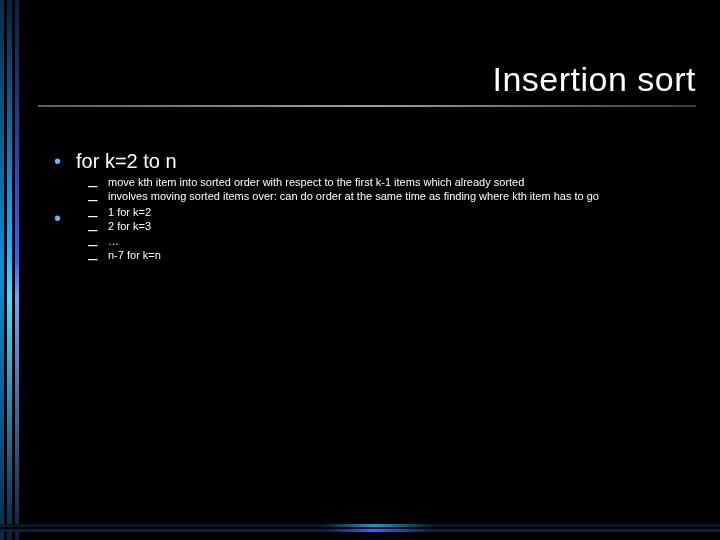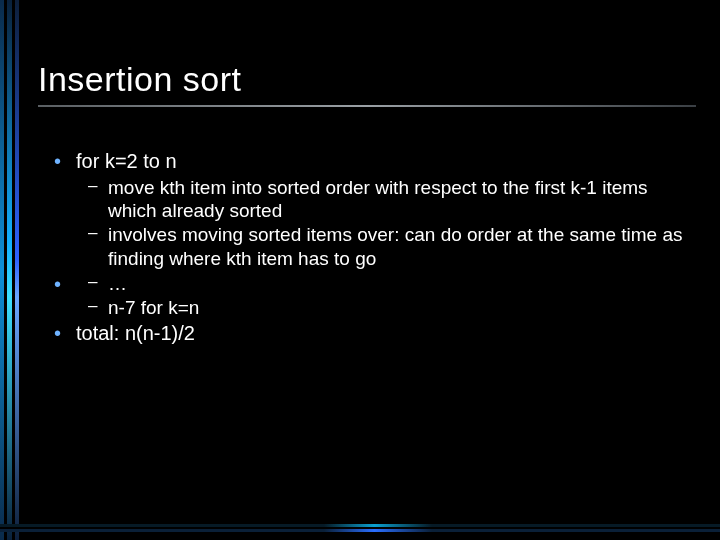--- a/index.html
+++ b/index.html
@@ -35,20 +35,21 @@
     position: absolute;
     top: 60px; left: 38px; right: 24px;
   }
 
   h1 {
     font-family: Verdana, Geneva, sans-serif;
     font-weight: 400;
     font-size: 34px;
     letter-spacing: 0.5px;
     margin-bottom: 6px;
+    text-align: right;
   }
   .rule {
     height: 2px;
     background: linear-gradient(90deg,#5a5f63 0%,#9aa0a5 50%,#3a3f44 100%);
     margin-bottom: 14px;
   }
 
   ul.outer {
     list-style: none;
     padding-left: 16px;
@@ -70,21 +71,21 @@
   }
 
   ul.inner {
     list-style: none;
     padding-left: 12px;
     margin-top: 2px;
   }
   ul.inner > li {
     position: relative;
     padding-left: 20px;
-    font-size: 19px;
+    font-size: 11px;
     line-height: 1.22;
     margin-bottom: 1px;
   }
   ul.inner > li::before {
     content: "–";
     position: absolute;
     left: 0; top: 0;
     color: #fff;
     font-size: 17px;
   }
@@ -113,21 +114,20 @@
   <ul class="outer">
     <li>
       <span>for k=2 to n</span>
       <ul class="inner">
         <li><span>move kth item into sorted order with respect to the first k-1 items which already sorted</span></li>
         <li><span>involves moving sorted items over: can do order at the same time as finding where kth item has to go</span></li>
       </ul>
     </li>
     <li>
       <ul class="inner">
+        <li><span>1 for k=2</span></li>
+        <li><span>2 for k=3</span></li>
         <li><span>…</span></li>
         <li><span>n-7 for k=n</span></li>
       </ul>
-    </li>
-    <li>
-      <span>total: n(n-1)/2</span>
     </li>
   </ul>
 </div>
 
 </body></html>

